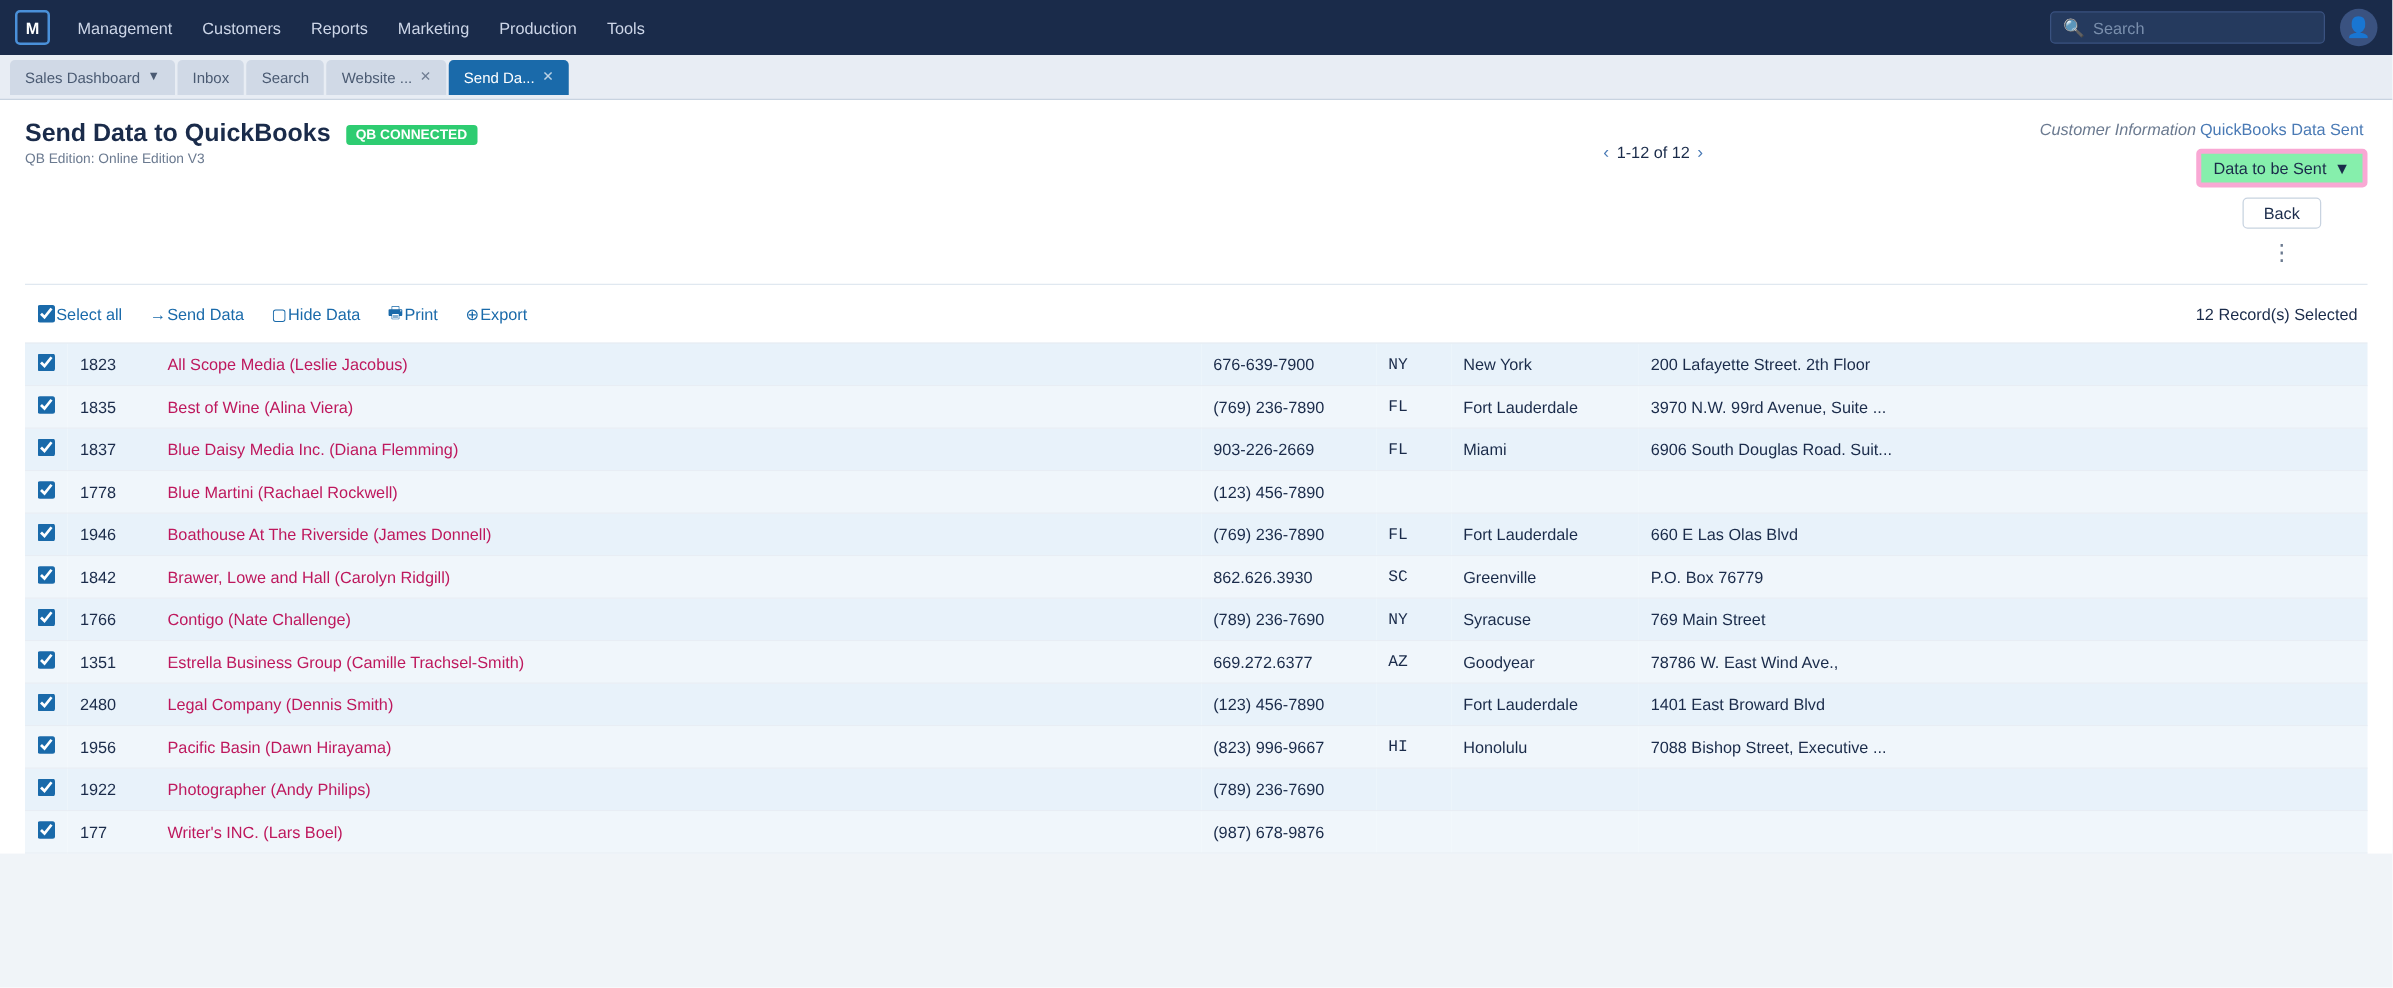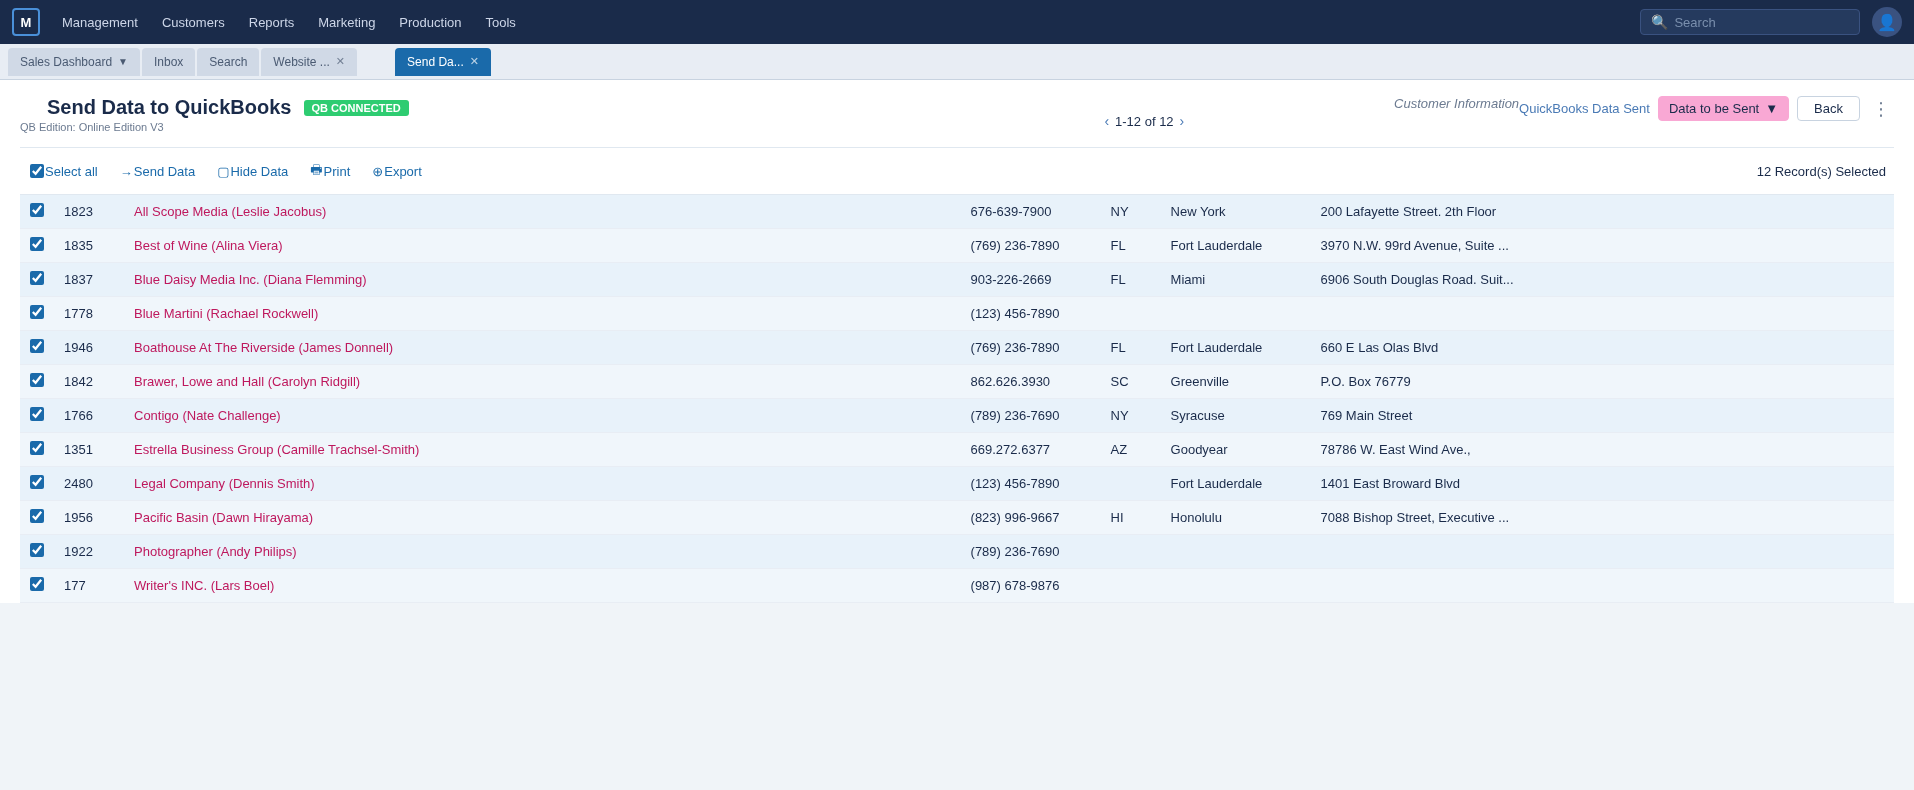--- a/index.html
+++ b/index.html
@@ -76,21 +76,20 @@
       gap: 6px;
       white-space: nowrap;
     }
     .tab-inactive {
       background: #d0d9e6;
       color: #4a5a72;
     }
     .tab-active {
       background: #1a6aaa;
       color: #fff;
-      margin-left: 36px;
     }
     .tab-close {
       font-size: 11px; opacity: 0.7; cursor: pointer;
     }
     .tab-dropdown { font-size: 10px; }
 
     
     .main-content {
       background: #fff;
       padding: 16px 20px 0 20px;
@@ -100,21 +99,21 @@
     .page-header {
       display: flex;
       align-items: flex-start;
       margin-bottom: 14px;
     }
     .page-title-block { flex: 1; }
     .page-title {
       font-size: 20px;
       font-weight: bold;
       color: #1a2b4a;
-      display: flex; align-items: center; gap: 12px; margin-left: 27px;
+      display: flex; align-items: center; gap: 12px;
     }
     .qb-badge {
       background: #2ecc71;
       color: #fff;
       font-size: 11px;
       font-weight: bold;
       padding: 2px 8px;
       border-radius: 3px;
     }
     .page-subtitle {
@@ -134,32 +133,32 @@
     .pagination {
       display: flex; align-items: center; gap: 6px;
       justify-content: center;
       margin-top: 2px;
       font-size: 13px; color: #1a2b4a;
     }
     .page-arrow {
       cursor: pointer; color: #4a7ab5; font-size: 14px;
     }
     .header-right {
-      display: flex; align-items: center; gap: 8px;
+      display: flex; align-items: center; gap: 8px; flex-direction: column;
     }
     .qb-data-sent-link {
       color: #4a7ab5;
       font-size: 13px;
       cursor: pointer;
       text-decoration: none;
     }
     .dropdown-btn {
-      border: 1px solid #f9a8d4;
+      border: 4px solid #f9a8d4;
       border-radius: 4px;
-      background: #f9a8d4;
+      background: #86efac;
       color: #1a2b4a;
       font-size: 13px;
       padding: 4px 10px;
       cursor: pointer;
       display: flex; align-items: center; gap: 6px;
     }
     .back-btn {
       border: 1px solid #c8d3e0;
       border-radius: 4px;
       background: #fff;
@@ -228,20 +227,21 @@
       min-width: 200px;
       margin-top: 34px;
     }
     .data-table td.phone-col {
       color: #1a2b4a;
       width: 140px;
     }
     .data-table td.state-col {
       color: #1a2b4a;
       width: 60px;
+      font-family: Liberation Mono, monospace;
     }
     .data-table td.city-col {
       color: #1a2b4a;
       width: 150px;
     }
     .data-table td.address-col {
       color: #1a2b4a;
     }
     .check-cell {
       width: 30px;

